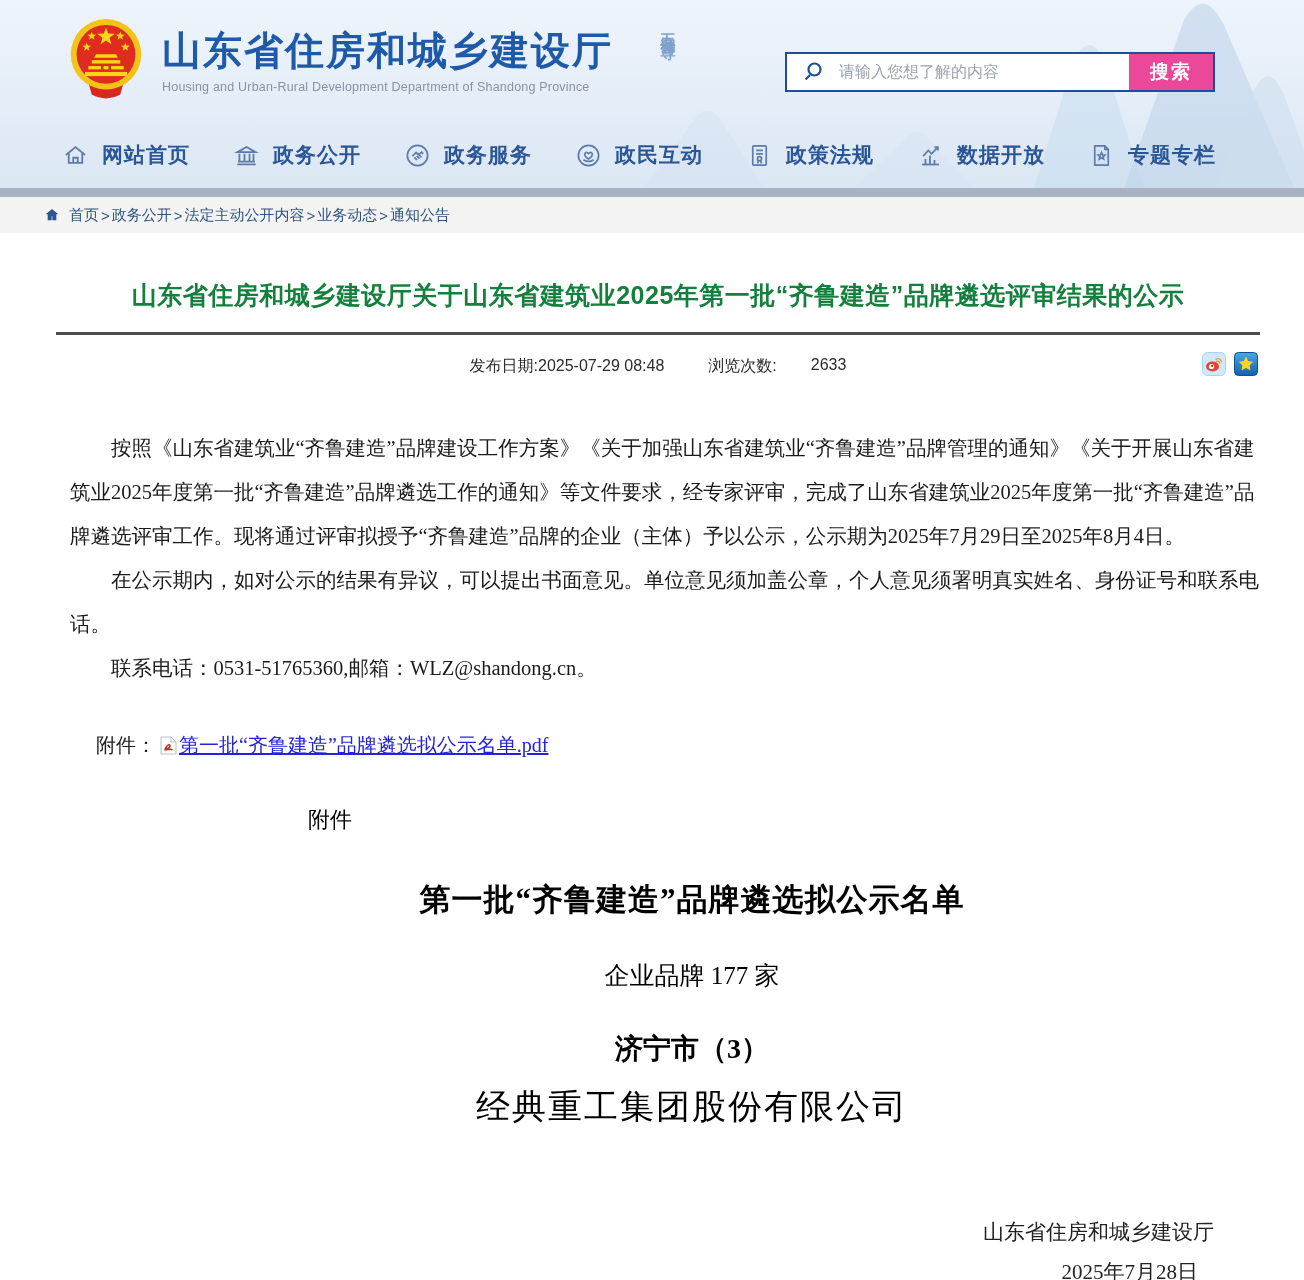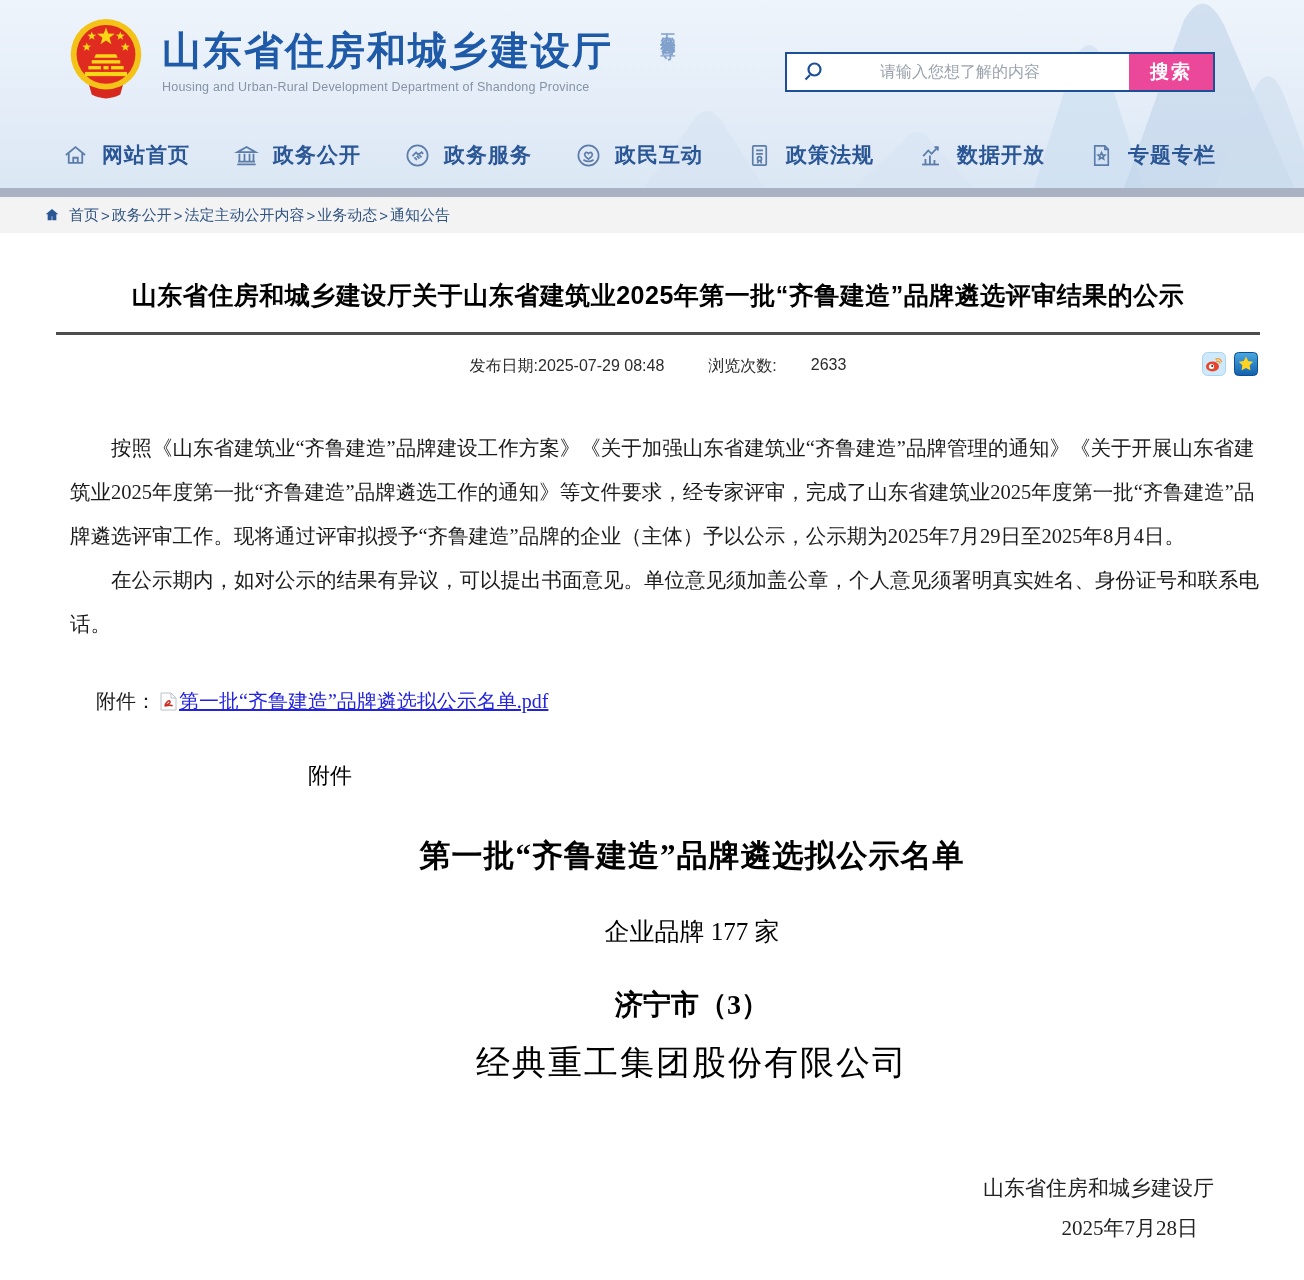--- a/index.html
+++ b/index.html
@@ -13,21 +13,21 @@
   .seal-text { position:absolute; left:658px; top:22px; writing-mode:vertical-rl;
     font-size:15px; letter-spacing:3px; color:#6f94c4; opacity:.85;
     font-family:"Liberation Serif","DejaVu Serif",serif; font-weight:bold; }
   .brand { position:absolute; left:64px; top:16px; display:flex; align-items:center; }
   .emblem { width:84px; height:90px; }
   .brand-text { margin-left:14px; }
   .org-name { font-size:39px; font-weight:bold; color:#1e5aa8; letter-spacing:2px; line-height:1.2; }
   .org-name-en { margin-top:6px; font-size:12.5px; color:#8593a5; letter-spacing:.2px; }
 
   .search-box { position:absolute; left:785px; top:52px; width:430px; height:40px;
-    display:flex; border:2px solid #1c4f96; background:#fff;gap:41px; }
+    display:flex; border:2px solid #1c4f96; background:#fff; }
   .search-icon-wrap { width:52px; display:flex; align-items:center; justify-content:center; }
   .search-input { flex:1; border:none; outline:none; font-size:16px; color:#333;
     font-family:"Liberation Sans","DejaVu Sans",sans-serif; }
   .search-input::placeholder { color:#9aa3ad; }
   .search-btn { width:84px; border:none; background:#ec4899; color:#fff; font-size:19px;
     font-weight:bold; cursor:pointer; letter-spacing:2px;
     font-family:"Liberation Sans","DejaVu Sans",sans-serif; }
 
   .main-nav { position:absolute; left:0; bottom:10px; width:100%; height:46px;
     display:flex; align-items:center; justify-content:space-between;
@@ -41,21 +41,21 @@
   
   .breadcrumb { width:100%; height:36px; background:#f3f3f3; display:flex; align-items:center;
     padding-left:44px; font-size:15px; color:#2f5380; gap:2px; }
   .breadcrumb .crumb { color:#2f5380; cursor:pointer; }
   .breadcrumb .sep { color:#2f5380; }
   .bc-home-icon { margin-right:7px; display:flex; }
 
   
   .article { padding:0 44px 0 56px; }
   .article-title { margin-top:46px; text-align:center; font-size:25px; font-weight:600;
-    color:#000000; letter-spacing:.5px; }
+    color:#15803d; letter-spacing:.5px; }
   .title-divider { margin-top:20px; border-bottom:3px solid #4d4d4d; }
   .meta-row { position:relative; margin-top:17px; height:28px; display:flex;
     align-items:center; justify-content:center; gap:44px; font-size:16px; color:#2b2b2b; }
   .views-group { display:flex; gap:34px; }
   .share-icons { position:absolute; right:2px; top:0; display:flex; gap:8px; }
   .share-icons svg { width:24px; height:24px; cursor:pointer; }
 
   .article-body { margin-top:46px; font-family:"Liberation Serif","DejaVu Serif",serif;
     font-size:20.5px; line-height:44px; color:#1b1b1b;margin-left:14px; }
   .article-body p { text-indent:2em; }
@@ -231,20 +231,21 @@
           </defs>
         <rect x="0.5" y="0.5" width="23" height="23" rx="4" fill="url(#qz)" stroke="#0d4f90"></rect>
         <path d="M12 4.5 l2.2 4.6 5 .7 -3.6 3.5 .9 5 -4.5-2.4 -4.5 2.4 .9-5 -3.6-3.5 5-.7 Z" fill="#ffd321"></path>
       </svg>
     </span>
   </div>
 
   <div class="article-body">
     <p>按照《山东省建筑业“齐鲁建造”品牌建设工作方案》《关于加强山东省建筑业“齐鲁建造”品牌管理的通知》《关于开展山东省建筑业2025年度第一批“齐鲁建造”品牌遴选工作的通知》等文件要求，经专家评审，完成了山东省建筑业2025年度第一批“齐鲁建造”品牌遴选评审工作。现将通过评审拟授予“齐鲁建造”品牌的企业（主体）予以公示，公示期为2025年7月29日至2025年8月4日。</p>
     <p>在公示期内，如对公示的结果有异议，可以提出书面意见。单位意见须加盖公章，个人意见须署明真实姓名、身份证号和联系电话。</p>
+    <p>联系电话：0531-51765360,邮箱：WLZ@shandong.cn。</p>
   </div>
 
   <div class="attachment-row">
     <span>附件：</span>
     <svg class="pdf-icon" viewBox="0 0 17 19">
       <path d="M1 1 h10 l5 5 v12 h-15 Z" fill="#ffffff" stroke="#b9c2cc"></path>
       <path d="M11 1 v5 h5" fill="none" stroke="#b9c2cc"></path>
       <path d="M5 13 q3.5-6 5-3.5 q1 2 -5.5 4.5 q7-1.5 8 0" fill="none" stroke="#d02b20" stroke-width="1.5"></path>
     </svg>
     <a class="attachment-link">第一批“齐鲁建造”品牌遴选拟公示名单.pdf</a>

